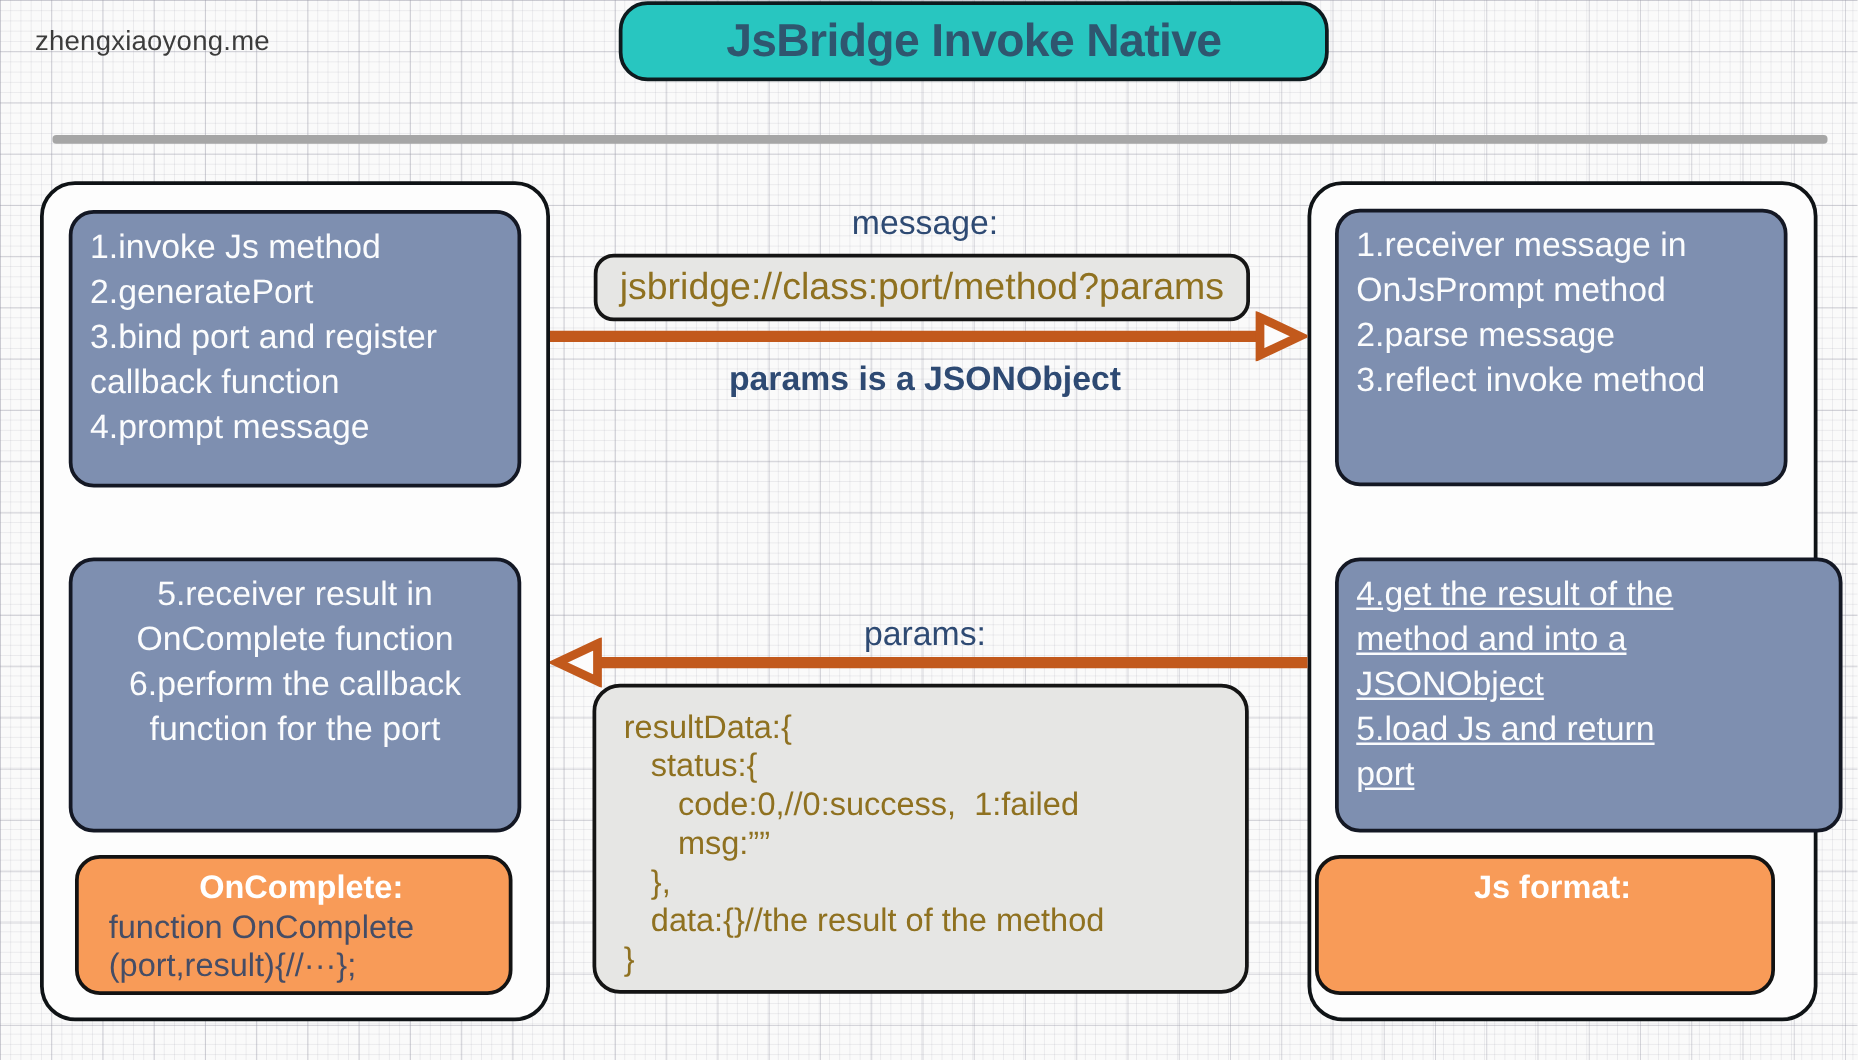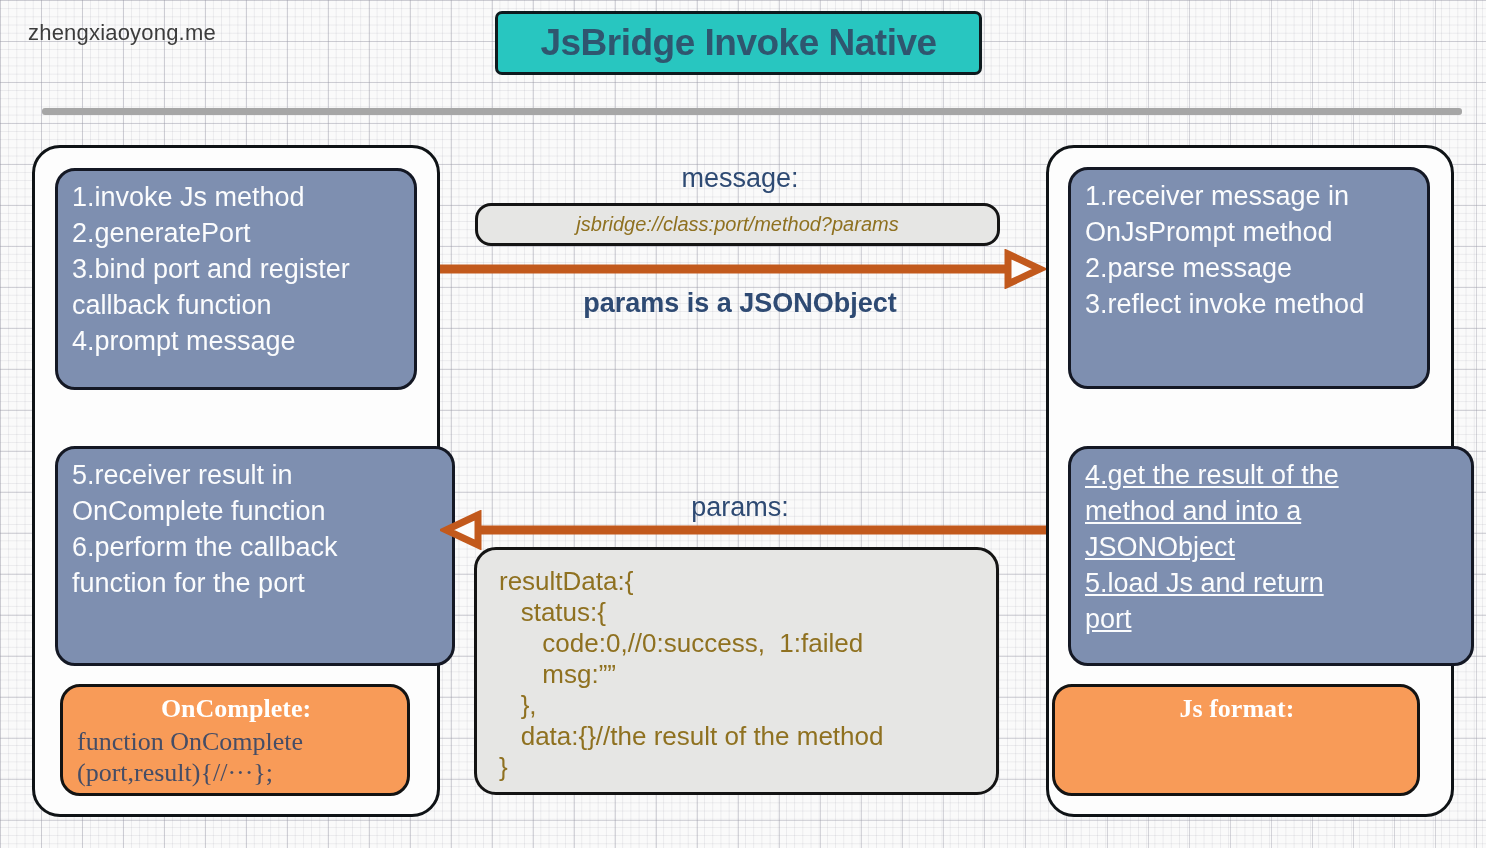--- a/index.html
+++ b/index.html
@@ -10,52 +10,51 @@
     background-image:
       linear-gradient(to right, rgba(150,150,165,.38) 1px, transparent 1px),
       linear-gradient(to bottom, rgba(150,150,165,.38) 1px, transparent 1px),
       linear-gradient(to right, rgba(150,150,165,.16) 1px, transparent 1px),
       linear-gradient(to bottom, rgba(150,150,165,.16) 1px, transparent 1px);
     background-size:41px 41px,41px 41px,8.2px 8.2px,8.2px 8.2px;
   }
   .abs{position:absolute;box-sizing:border-box;}
   #watermark{left:28px;top:20px;font-size:22px;color:#3c3c3c;letter-spacing:.2px;}
   #title-box{
-    left:495px;top:11px;width:487px;height:64px;
-    background:#28C6C0;border:3.5px solid #0e1a1e;border-radius:7px;
+    left:495px;top:1px;width:568px;height:64px;
+    background:#28C6C0;border:3.5px solid #0e1a1e;border-radius:23px;
     display:flex;align-items:center;justify-content:center;
   }
   #title-box span{font-size:37px;color:#2F566F;font-weight:600;letter-spacing:-0.5px;}
   #divider{left:42px;top:108px;width:1420px;height:7px;background:#a6a6a6;border-radius:3px;}
   .panel{
     width:408px;height:672px;top:145px;background:#fdfdfd;
     border:3.5px solid #0f1316;border-radius:28px;
   }
   #left-panel{left:32px;}
   #right-panel{left:1046px;}
   .step-box{
     background:#7E8FB0;border:3px solid #141824;border-radius:20px;
     color:#fbfcfd;font-size:27px;line-height:36px;
     padding:8px 14px;white-space:pre-line;
   }
   .highlight-box{
     background:#F89B58;border:3px solid #131313;border-radius:20px;
-    padding:5px 12px 6px 14px;
-    font-family:Liberation Serif, serif;
+    padding:5px 12px 6px 24px;
   }
   .highlight-title{color:#ffffff;font-weight:bold;font-size:26px;line-height:34px;text-align:center;}
   .highlight-code{color:#454D66;font-size:26px;line-height:31px;white-space:pre-line;}
   .break-all{word-break:break-all;white-space:normal;}
   .flow-label{left:440px;width:600px;text-align:center;font-size:27px;color:#2E4A73;}
   .code-chip{
     background:#E6E6E4;border:3px solid #141414;
     display:flex;align-items:center;justify-content:center;
     color:#8F7120;
   }
-  #message-box{left:475px;top:203px;width:525px;height:43px;border-radius:16px;font-size:20px;font-style:italic;}
+  #message-box{left:475px;top:203px;width:525px;height:54px;border-radius:16px;font-size:30px;}
   #result-box{
     left:474px;top:547px;width:525px;height:248px;border-radius:22px;
     display:block;font-size:26px;line-height:31px;padding:16px 0 0 22px;
     white-space:pre;color:#8F7120;
   }
   svg{display:block;}
 </style>
 </head>
 <body>
 
@@ -66,21 +65,21 @@
 </div>
 
 <div class="abs" id="divider"></div>
 
 <div class="abs panel" id="left-panel"></div>
 <div class="abs step-box" style="left:55px;top:168px;width:362px;height:222px;">1.invoke Js method
 2.generatePort
 3.bind port and register
 callback function
 4.prompt message</div>
-<div class="abs step-box" style="left:55px;top:446px;width:400px;height:220px;">5.receiver result in
+<div class="abs step-box" style="left:55px;top:446px;width:362px;height:220px;text-align:center;">5.receiver result in
 OnComplete function
 6.perform the callback
 function for the port</div>
 <div class="abs highlight-box" style="left:60px;top:684px;width:350px;height:112px;">
   <div class="highlight-title">OnComplete:</div>
   <div class="highlight-code">function OnComplete
 (port,result){//···};</div>
 </div>
 
 <div class="abs panel" id="right-panel"></div>

